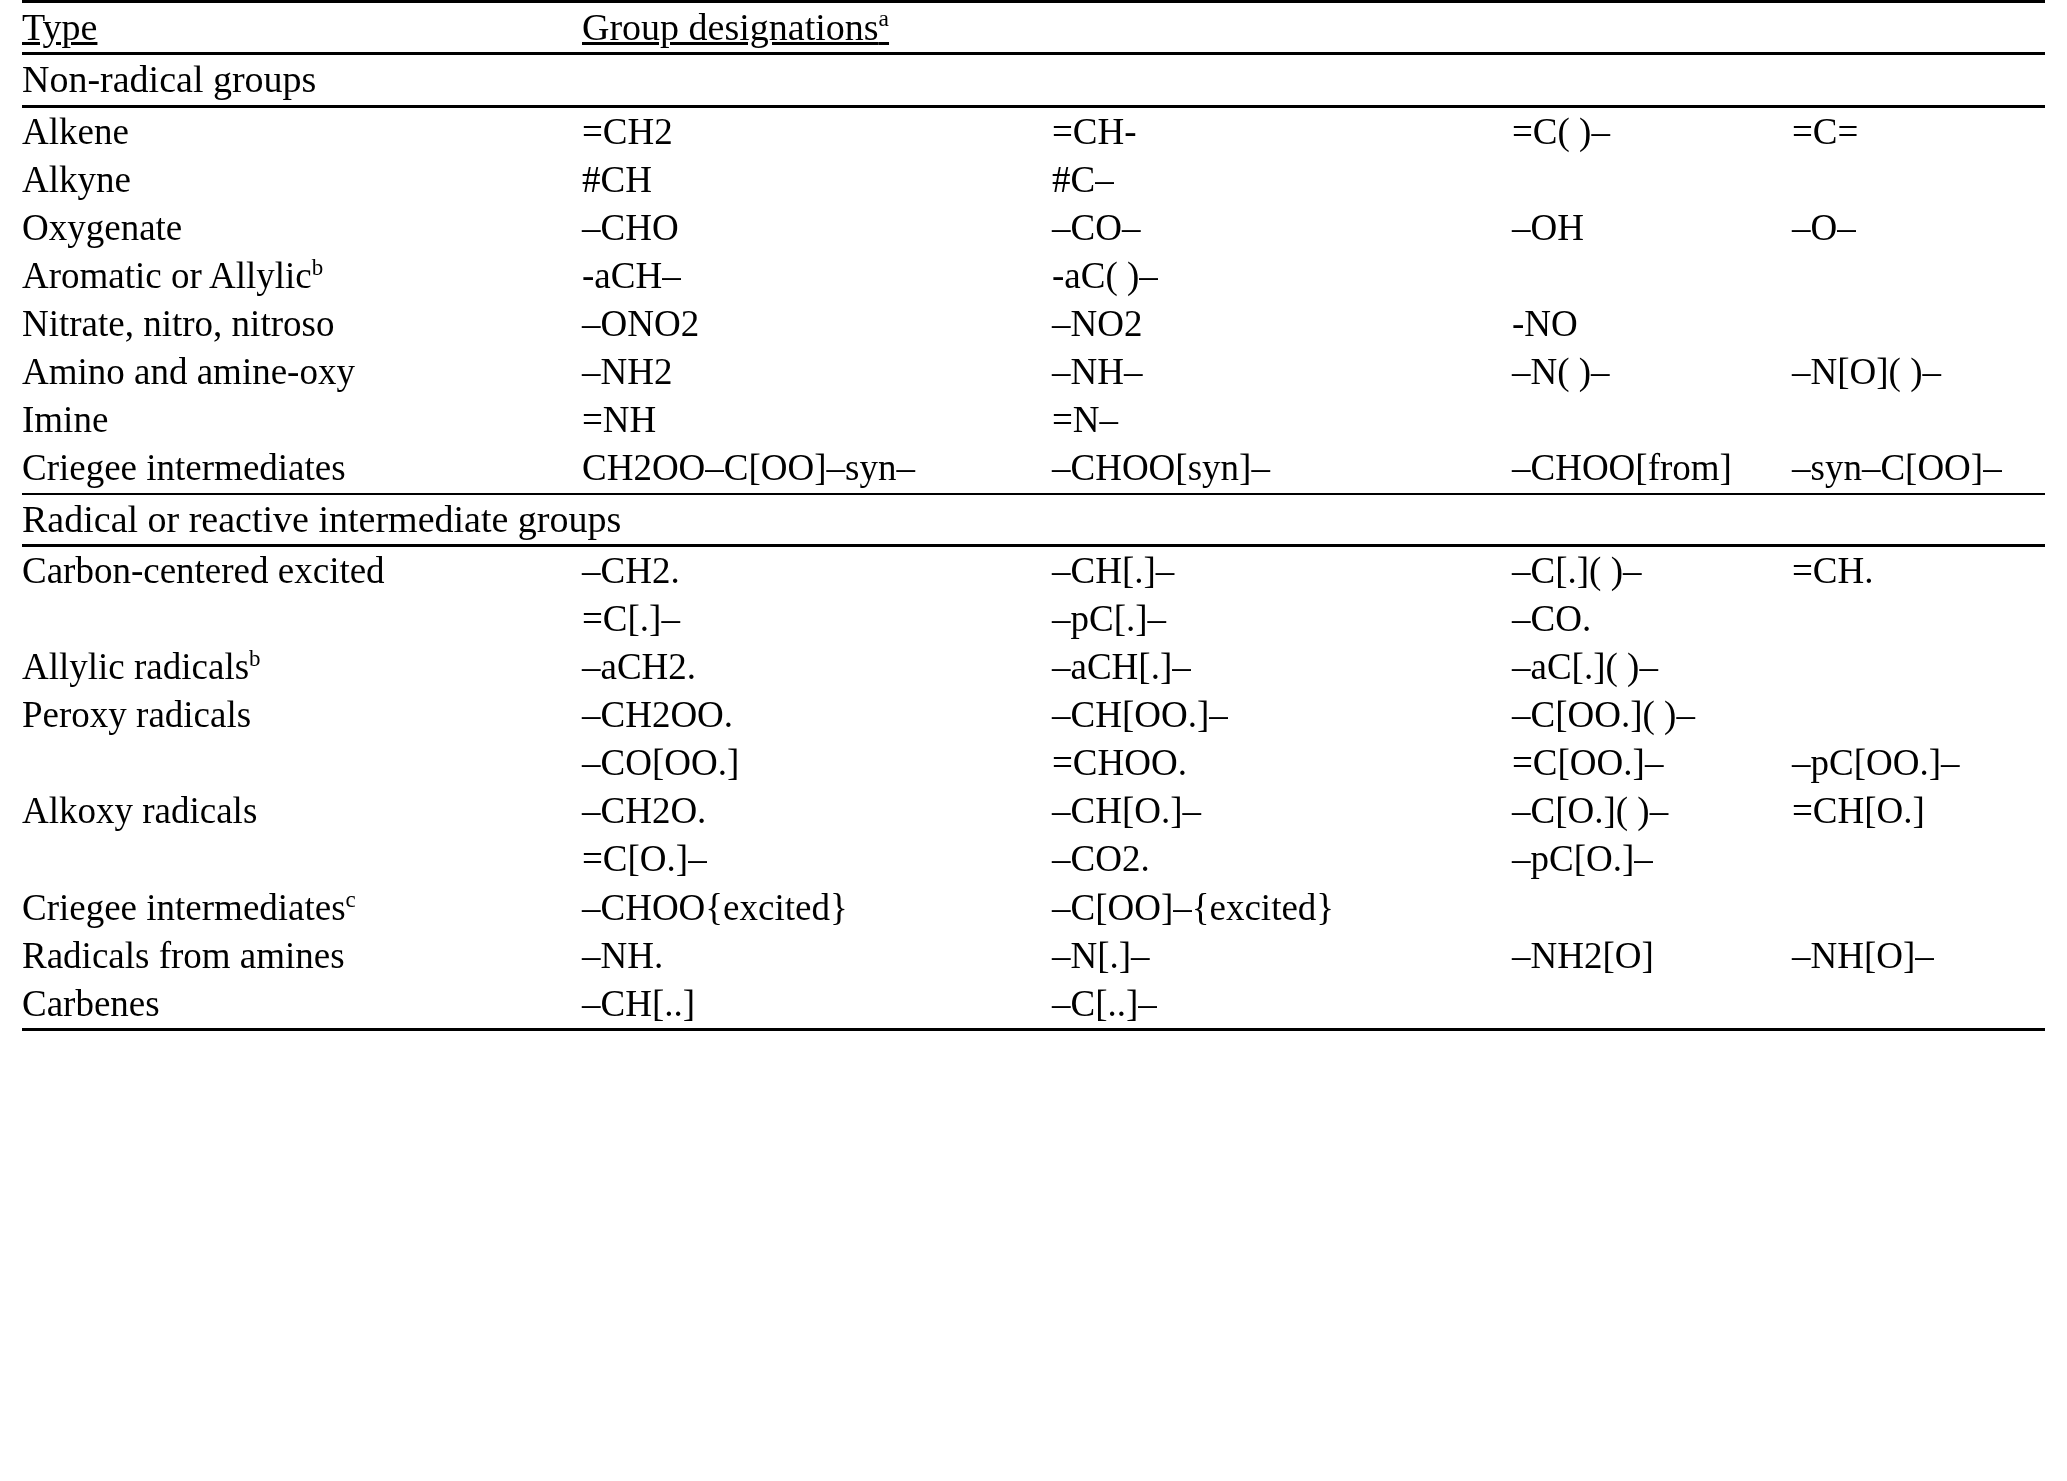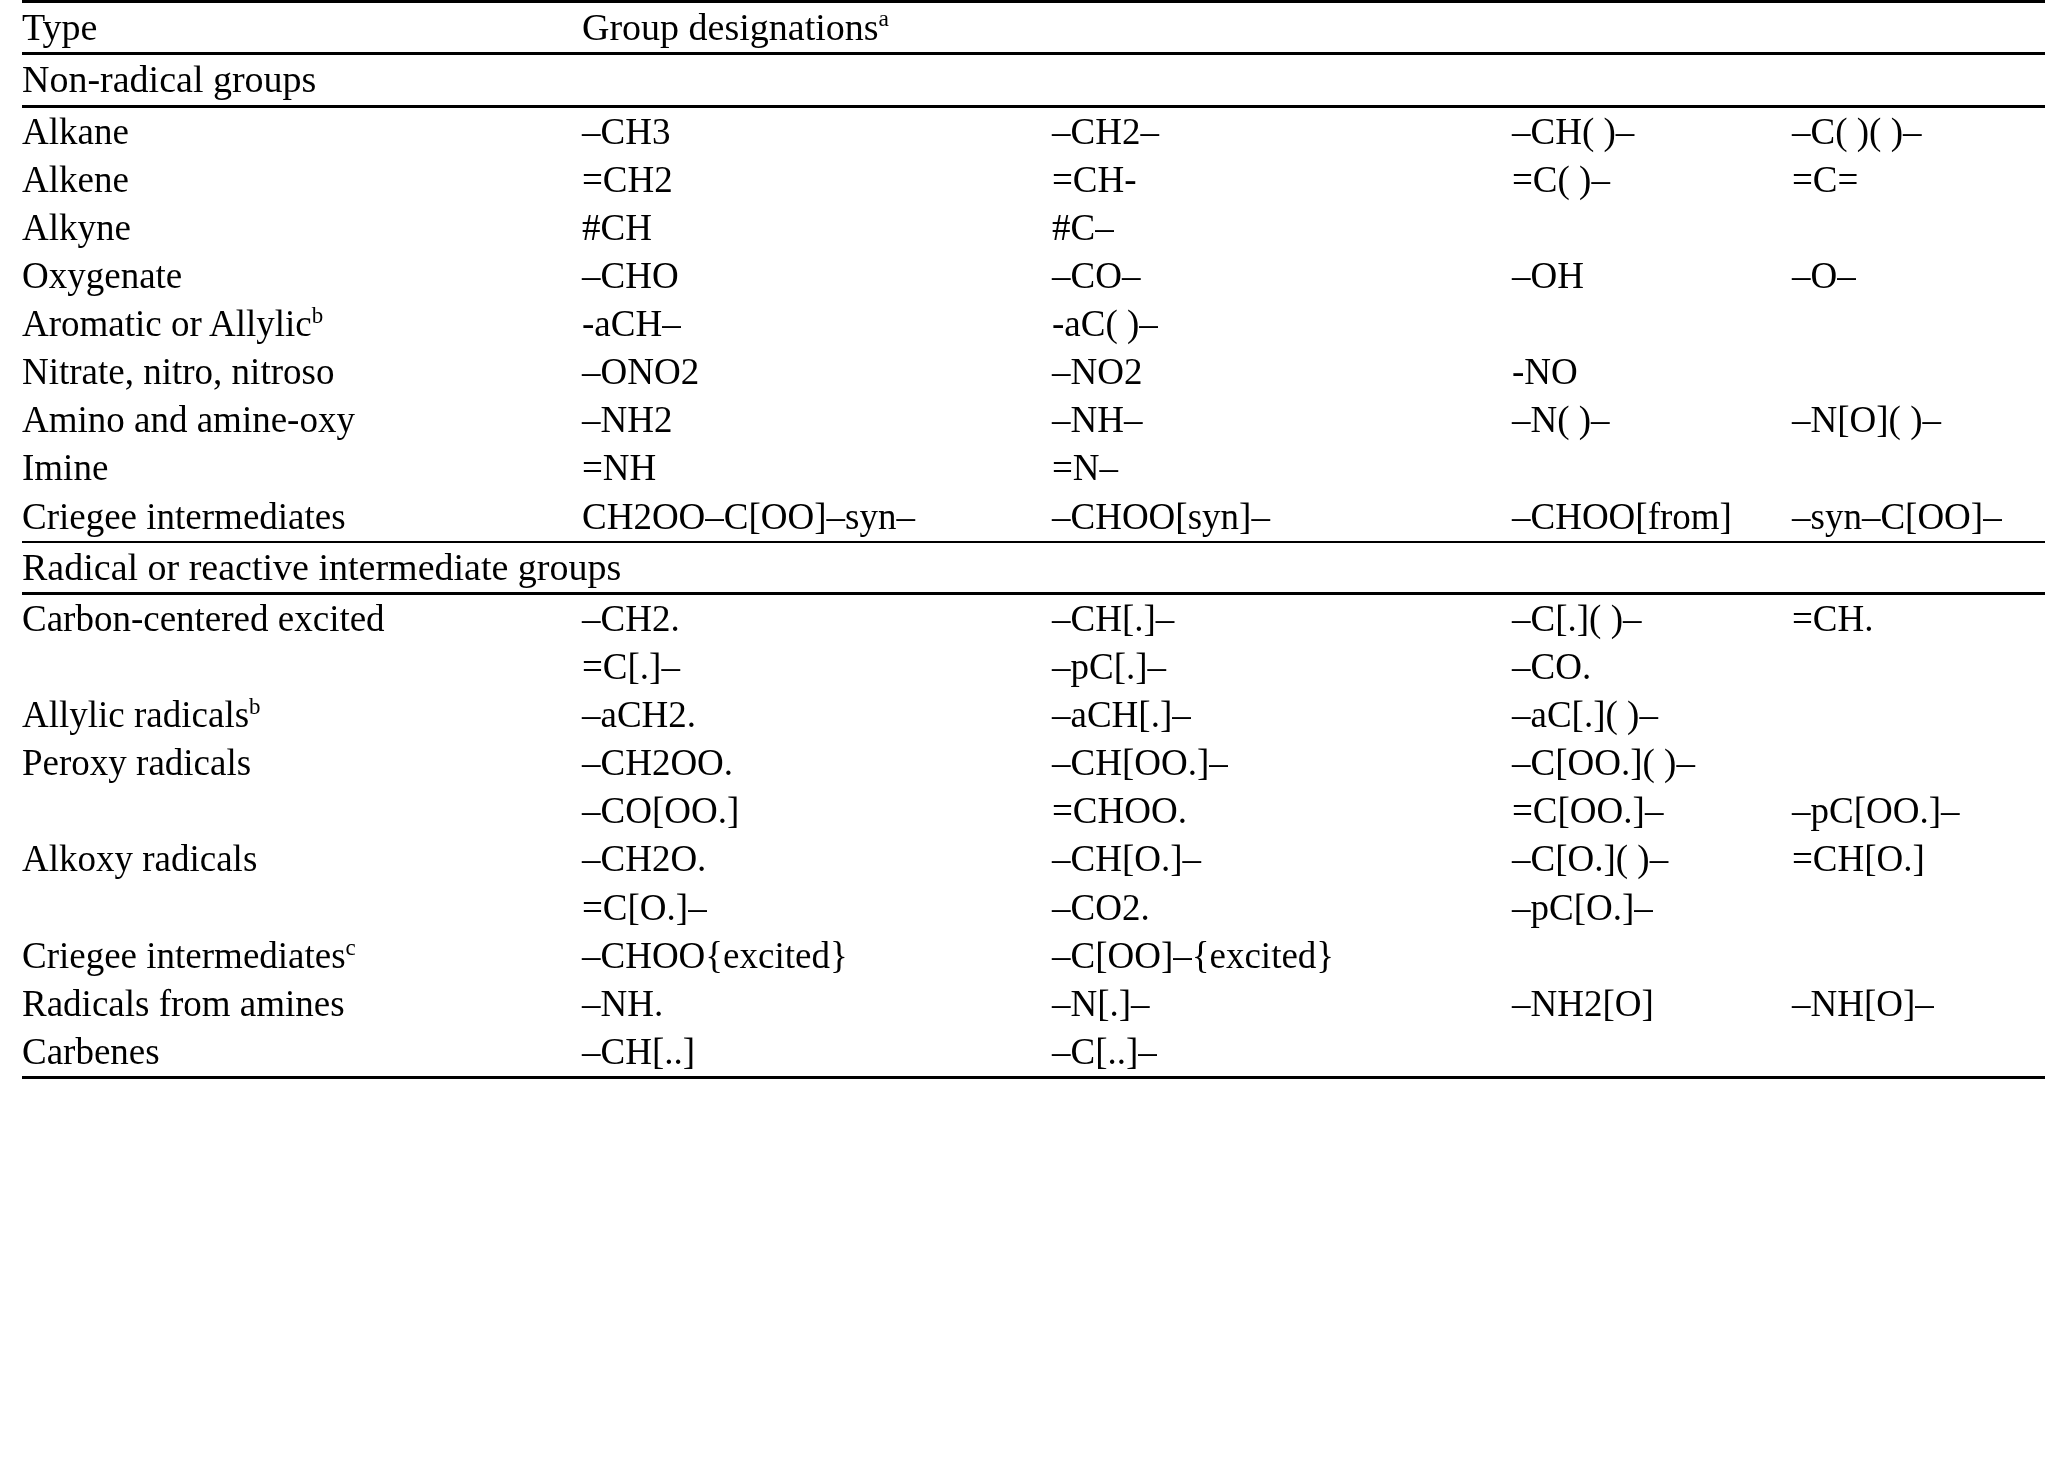--- a/index.html
+++ b/index.html
@@ -31,21 +31,21 @@
     text-align: left;
     font-weight: normal;
   }
   
   col.c-type   { width: 560px; }
   col.c-g1     { width: 470px; }
   col.c-g2     { width: 460px; }
   col.c-g3     { width: 280px; }
   col.c-g4     { width: 253px; }
 
-  .rule-top td, .rule-top th { border-top: 3px solid #000; }
+  .rule-top td, .rule-top th { border-top: 3px solid #000; text-decoration: underline; }
   .rule-bot td, .rule-bot th { border-bottom: 3px solid #000; }
 
   .hdr-row th {
     padding: 14px 0 16px 0;
     font-size: 38px;
   }
   .hdr-type { text-align: left; }
   .hdr-group { text-align: center; }
 
   .section-row td {
@@ -81,27 +81,20 @@
         <col class="c-g4">
     </colgroup>
     <tbody id="tbody">
         <tr class="hdr-row rule-top rule-bot">
           <th class="hdr-type">Type</th>
           <th class="hdr-group" colspan="4">Group designations<sup>a</sup></th>
         </tr>
         <tr class="section-row rule-bot">
           <td colspan="5">Non-radical groups</td>
         </tr>
-        <tr class="data-row pad-top-first">
-          <td class="type-cell">Alkane</td>
-          <td class="group-cell">–CH3</td>
-          <td class="group-cell">–CH2–</td>
-          <td class="group-cell">–CH( )–</td>
-          <td class="group-cell">–C( )( )–</td>
-        </tr>
         <tr class="data-row">
           <td class="type-cell">Alkene</td>
           <td class="group-cell">=CH2</td>
           <td class="group-cell">=CH-</td>
           <td class="group-cell">=C( )–</td>
           <td class="group-cell">=C=</td>
         </tr>
         <tr class="data-row">
           <td class="type-cell">Alkyne</td>
           <td class="group-cell">#CH</td>

